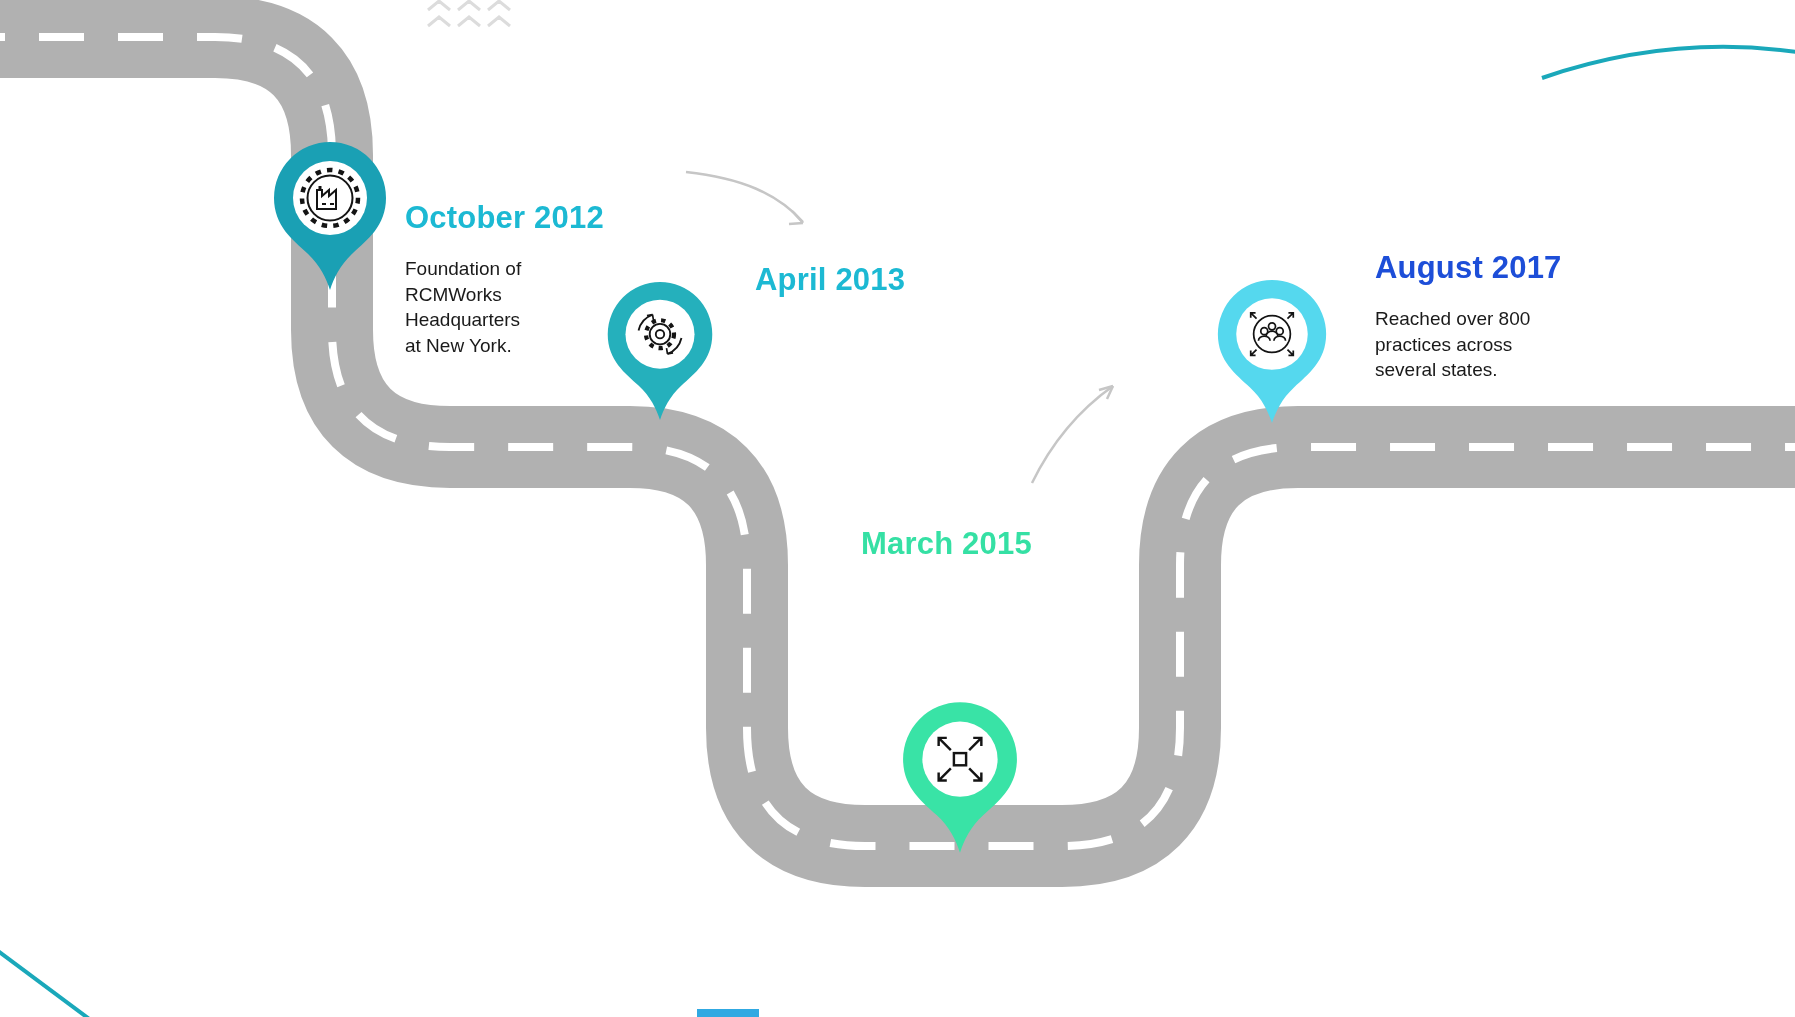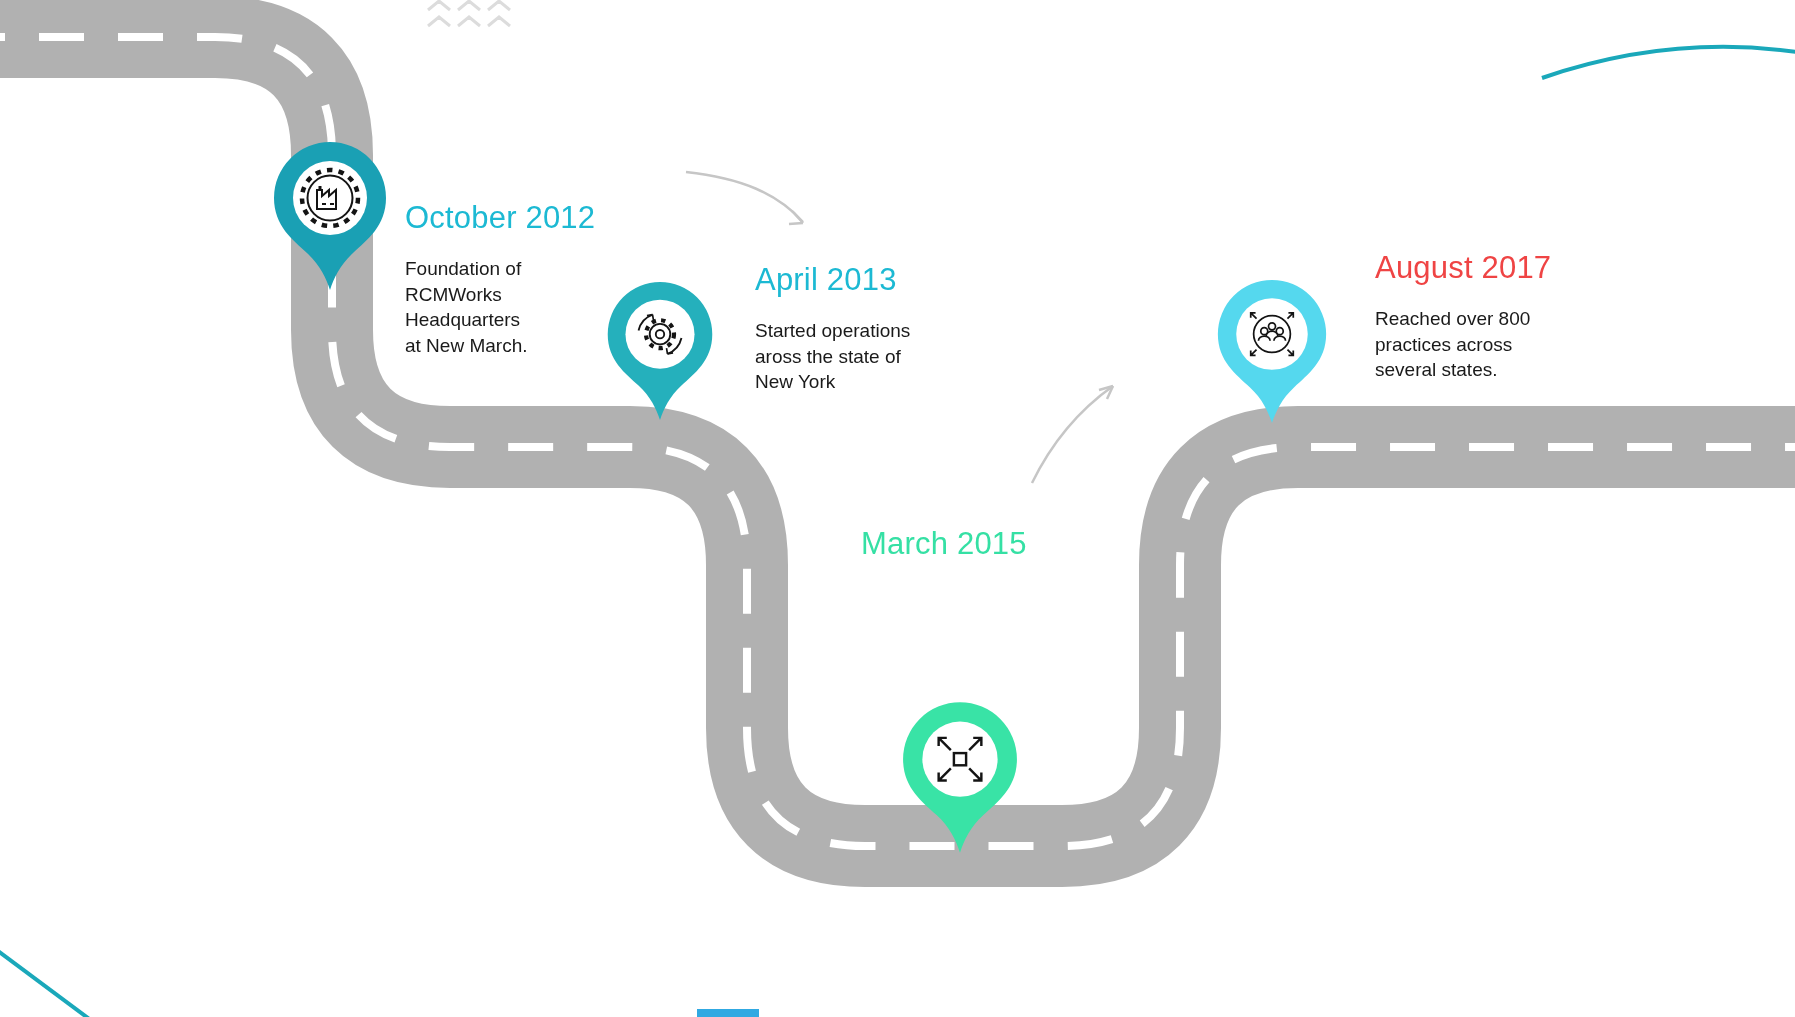--- a/index.html
+++ b/index.html
@@ -17,21 +17,21 @@
   .layer {
     position: absolute;
     left: 0; top: 0;
     width: 1795px; height: 1017px;
     pointer-events: none;
   }
 
   .milestone-text { position: absolute; }
   .milestone-date {
     font-size: 31px;
-    font-weight: normal;
+    font-weight: bold;
     letter-spacing: 0.2px;
     margin-bottom: 20px;
     white-space: nowrap;
   }
   .milestone-desc {
     font-size: 19px;
     line-height: 25.5px;
     color: #1a1a1a;
     white-space: pre-line;
   }
@@ -144,34 +144,31 @@
         <path d="M76 74 l6 6 M77 80 h5 v-5"></path>
       </g>
     </svg>
   </div>
 
   <div class="milestone-text m1-text">
     <div class="milestone-date" style="color: rgb(28, 185, 211);">October 2012</div>
     <div class="milestone-desc">Foundation of
 RCMWorks
 Headquarters
-at New March.</div>
+at New York.</div>
   </div>
 
   <div class="milestone-text m2-text">
     <div class="milestone-date" style="color: rgb(28, 185, 211);">April 2013</div>
-    <div class="milestone-desc">Started operations
-aross the state of
-New York</div>
   </div>
 
   <div class="milestone-text m3-text">
     <div class="milestone-date" style="color: rgb(53, 224, 164);">March 2015</div>
   </div>
 
   <div class="milestone-text m4-text">
-    <div class="milestone-date" style="color: #ef4444;">August 2017</div>
+    <div class="milestone-date" style="color: #1d4ed8;">August 2017</div>
     <div class="milestone-desc">Reached over 800
 practices across
 several states.</div>
   </div>
 
 </div>
 
 </body></html>

